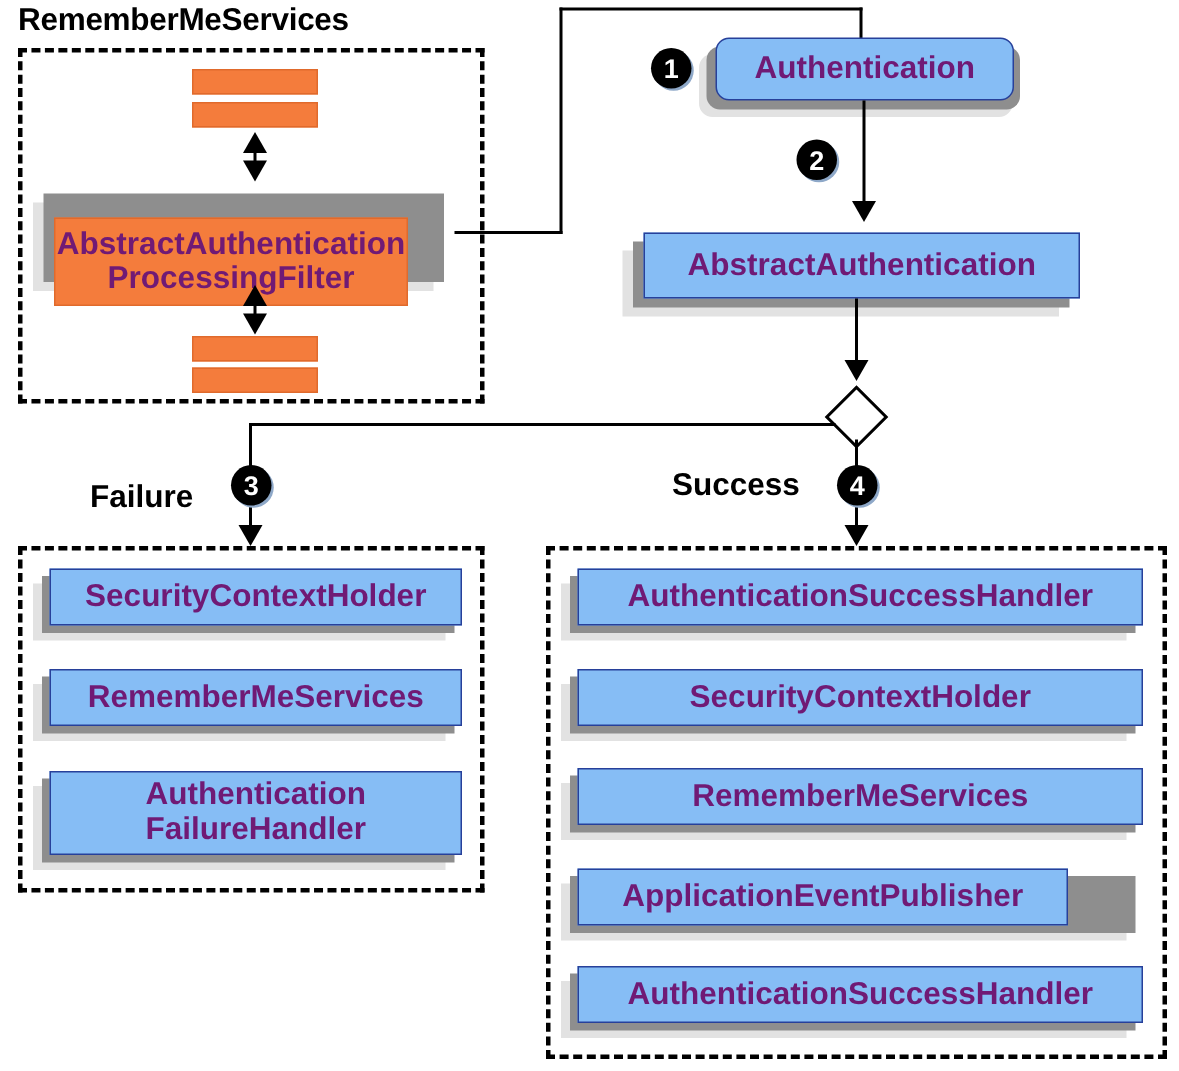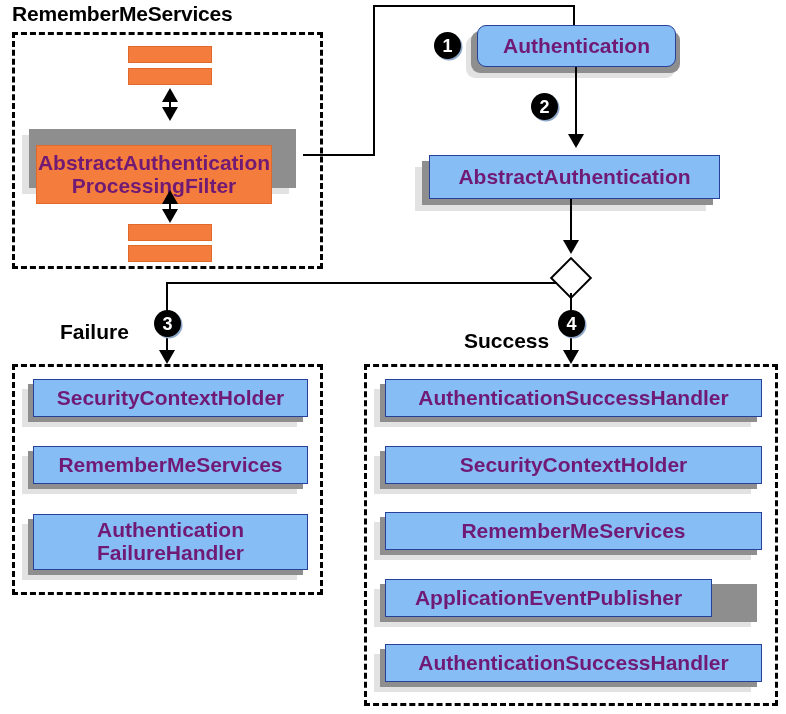--- a/index.html
+++ b/index.html
@@ -201,21 +201,21 @@
   <div class="line-h" style="left:166px; top:282px; width:391px;"></div>
   <div class="line-v" style="left:166px; top:282px; height:78px;"></div>
   <div class="arrow-down" style="left:159px; top:350px;"></div>
 
   <div class="label" style="left:60px; top:320px;">Failure</div>
   <div class="badge" style="left:154px; top:310px;">3</div>
 
   <div class="line-v" style="left:570px; top:293px; height:67px;"></div>
   <div class="arrow-down" style="left:563px; top:350px;"></div>
 
-  <div class="label" style="left:464px; top:312px;margin-top:17px;">Success</div>
+  <div class="label" style="left:448px; top:312px;">Success</div>
   <div class="badge" style="left:558px; top:310px;">4</div>
 
   <div class="dashed-group" style="left:12px; top:364px; width:311px; height:231px;"></div>
 
   <div class="shadow-light" style="left:22px; top:389px; width:275px; height:38px;"></div>
   <div class="shadow-dark" style="left:28px; top:384px; width:275px; height:38px;"></div>
   <div class="node blue" style="left:33px; top:379px; width:275px; height:38px;">SecurityContextHolder</div>
 
   <div class="shadow-light" style="left:22px; top:456px; width:275px; height:38px;"></div>
   <div class="shadow-dark" style="left:28px; top:451px; width:275px; height:38px;"></div>

